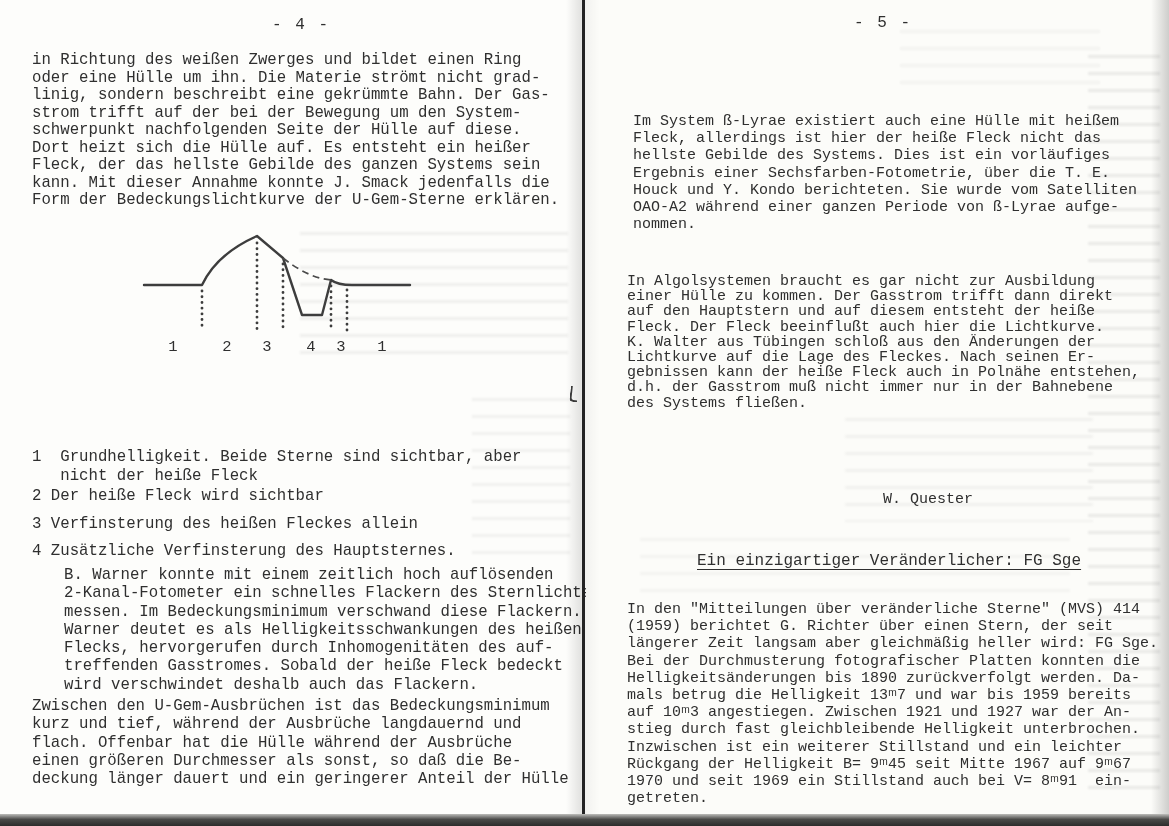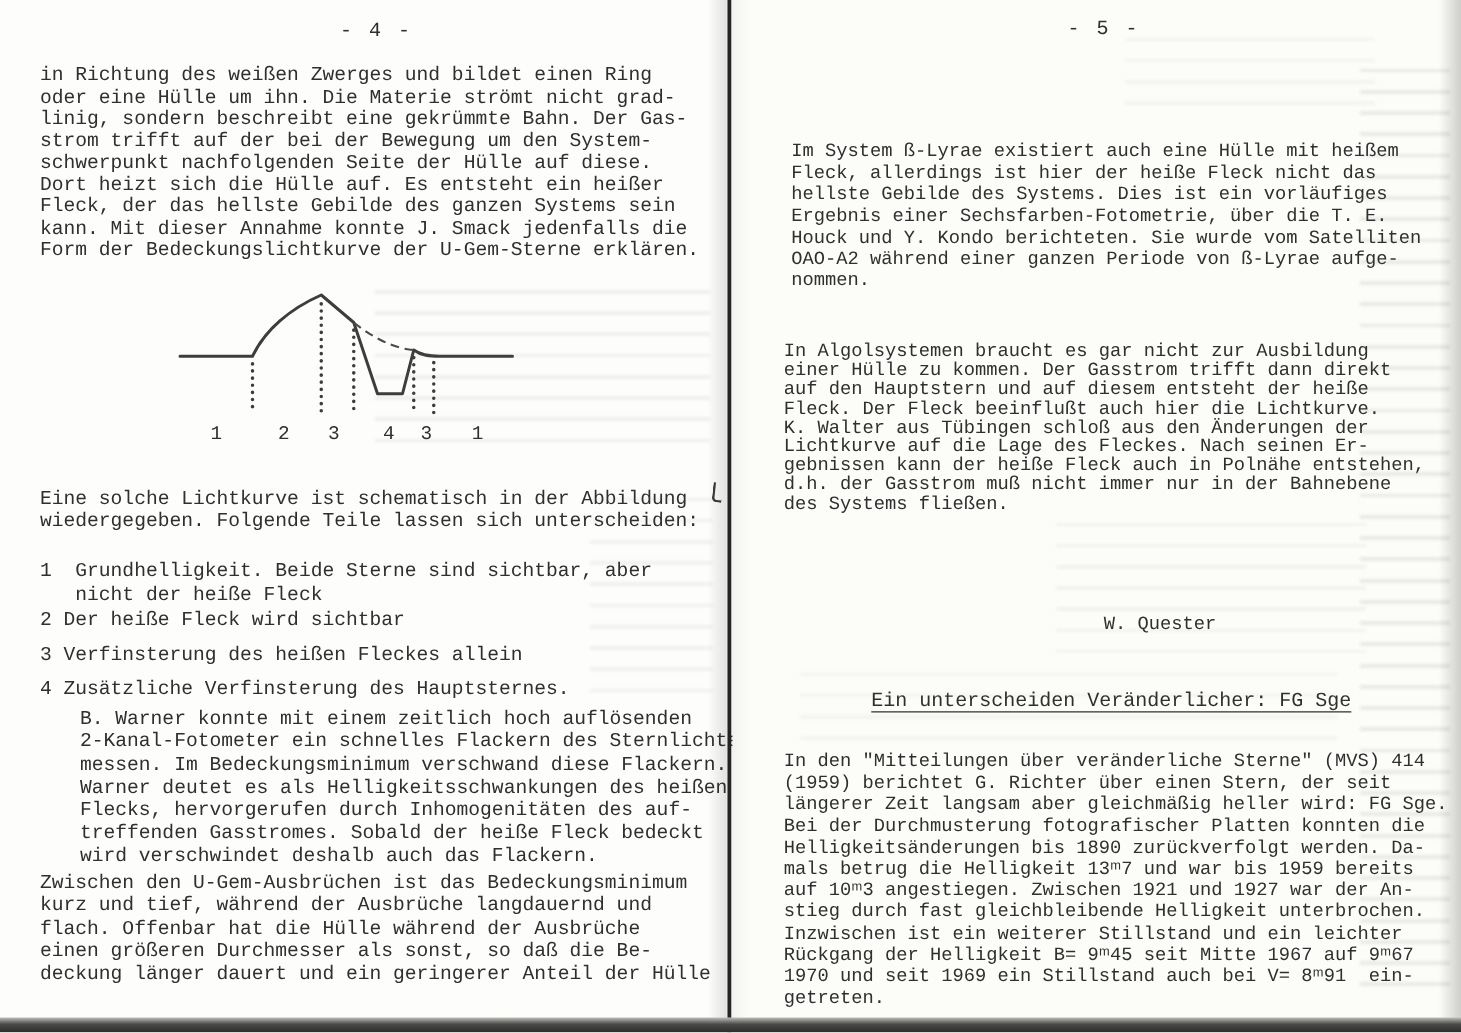--- a/index.html
+++ b/index.html
@@ -66,22 +66,20 @@
         </g>
       </svg>
     </div>
     <span class="phl" style="left:165px;">1</span>
     <span class="phl" style="left:219px;">2</span>
     <span class="phl" style="left:259px;">3</span>
     <span class="phl" style="left:303px;">4</span>
     <span class="phl" style="left:333px;">3</span>
     <span class="phl" style="left:374px;">1</span>
 
-    <div class="txt lt lh18" style="left:32px;top:390px;">Eine solche Lichtkurve ist schematisch in der Abbildung
-wiedergegeben. Folgende Teile lassen sich unterscheiden:</div>
 
     <div class="txt lt lh19" style="left:32px;top:448px;">1  Grundhelligkeit. Beide Sterne sind sichtbar, aber
    nicht der heiße Fleck</div>
     <div class="txt lt" style="left:32px;top:488px;">2 Der heiße Fleck wird sichtbar</div>
     <div class="txt lt" style="left:32px;top:516px;">3 Verfinsterung des heißen Fleckes allein</div>
     <div class="txt lt" style="left:32px;top:543px;">4 Zusätzliche Verfinsterung des Hauptsternes.</div>
 
     <div class="txt lt lh18" style="left:32px;top:566px;margin-left:32px;">B. Warner konnte mit einem zeitlich hoch auflösenden
 2-Kanal-Fotometer ein schnelles Flackern des Sternlichtes
 messen. Im Bedeckungsminimum verschwand diese Flackern.
@@ -115,21 +113,21 @@
 Fleck. Der Fleck beeinflußt auch hier die Lichtkurve.
 K. Walter aus Tübingen schloß aus den Änderungen der
 Lichtkurve auf die Lage des Fleckes. Nach seinen Er-
 gebnissen kann der heiße Fleck auch in Polnähe entstehen,
 d.h. der Gasstrom muß nicht immer nur in der Bahnebene
 des Systems fließen.</div>
 
 
     <div class="txt rt" style="left:297px;top:491px;">W. Quester</div>
 
-    <div class="txt heading" style="left:111px;top:552px;">Ein unterscheiden Veränderlicher: FG Sge</div>
+    <div class="txt heading" style="left:111px;top:552px;">Ein einzigartiger Veränderlicher: FG Sge</div>
 
     <div class="txt rt" style="left:41px;top:601px;">In den "Mitteilungen über veränderliche Sterne" (MVS) 414
 (1959) berichtet G. Richter über einen Stern, der seit
 längerer Zeit langsam aber gleichmäßig heller wird: FG Sge.
 Bei der Durchmusterung fotografischer Platten konnten die
 Helligkeitsänderungen bis 1890 zurückverfolgt werden. Da-
 mals betrug die Helligkeit 13ᵐ7 und war bis 1959 bereits
 auf 10ᵐ3 angestiegen. Zwischen 1921 und 1927 war der An-
 stieg durch fast gleichbleibende Helligkeit unterbrochen.
 Inzwischen ist ein weiterer Stillstand und ein leichter

